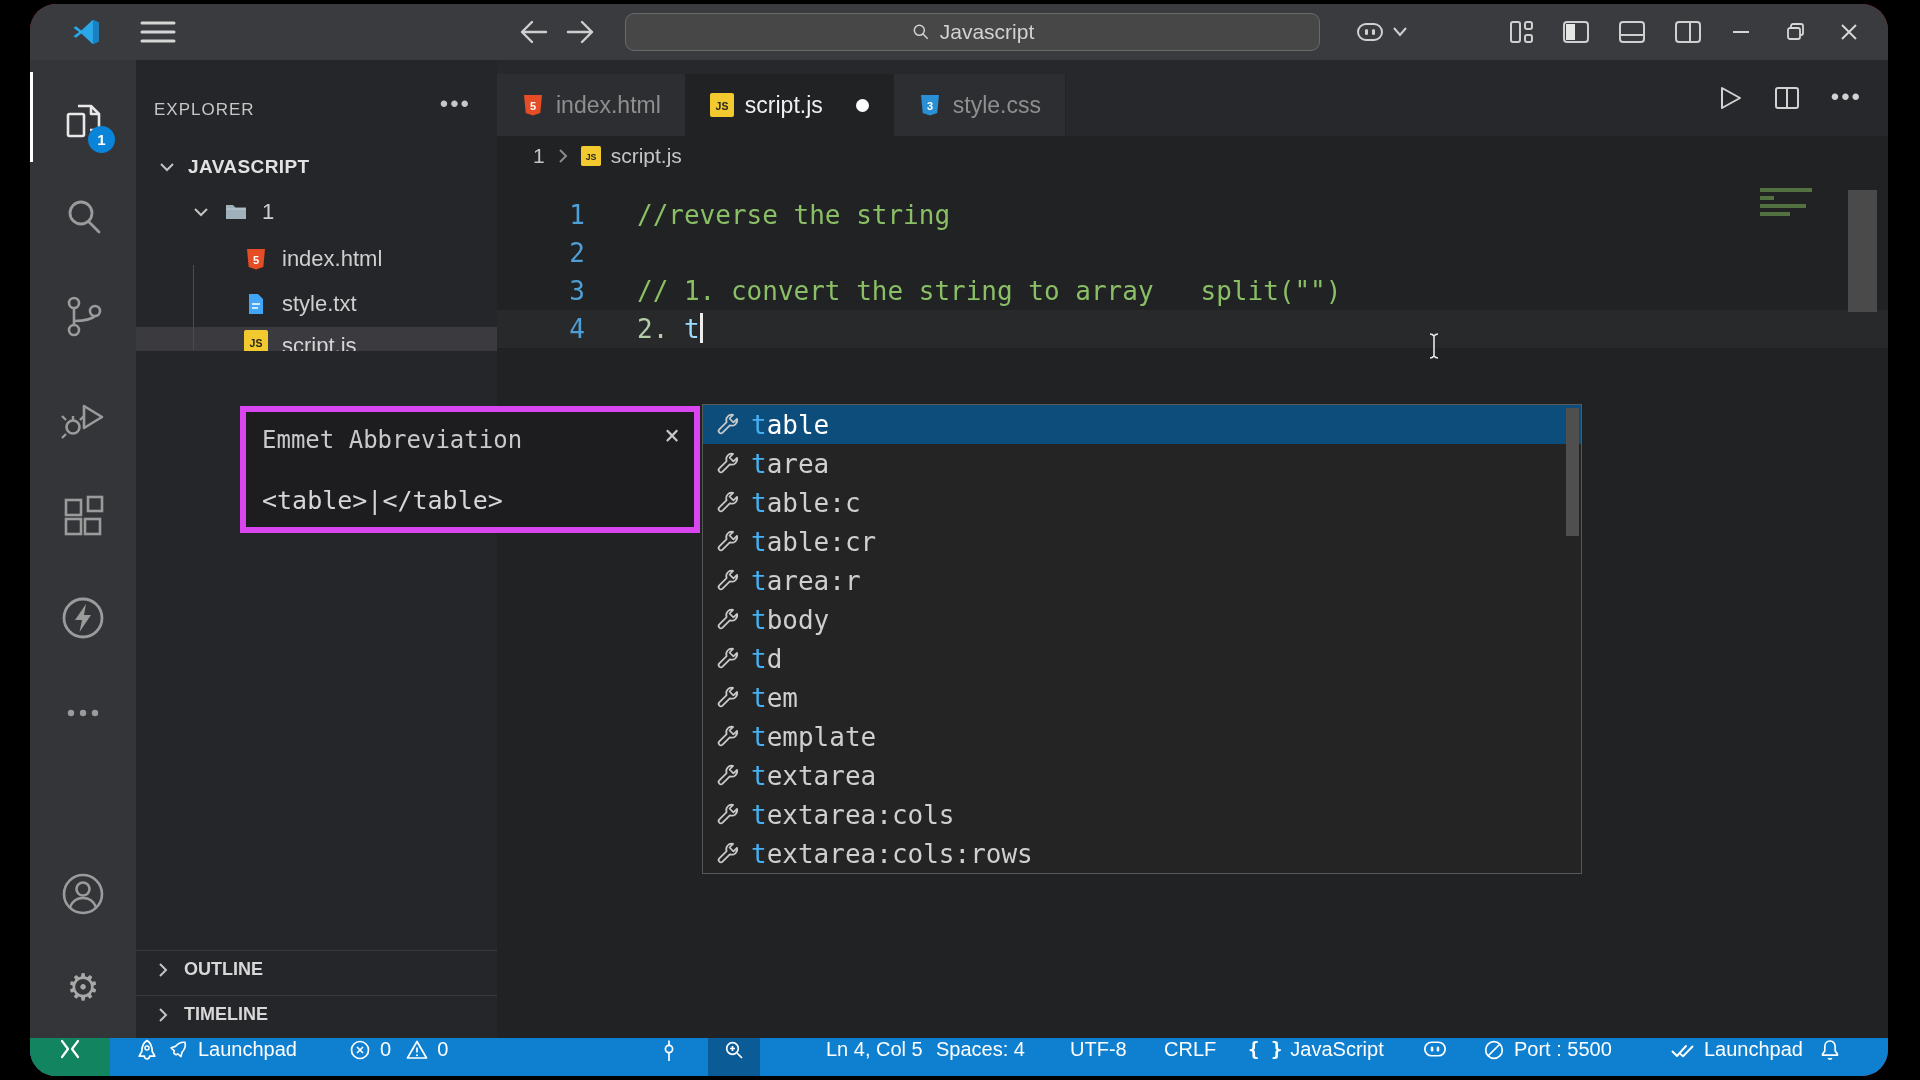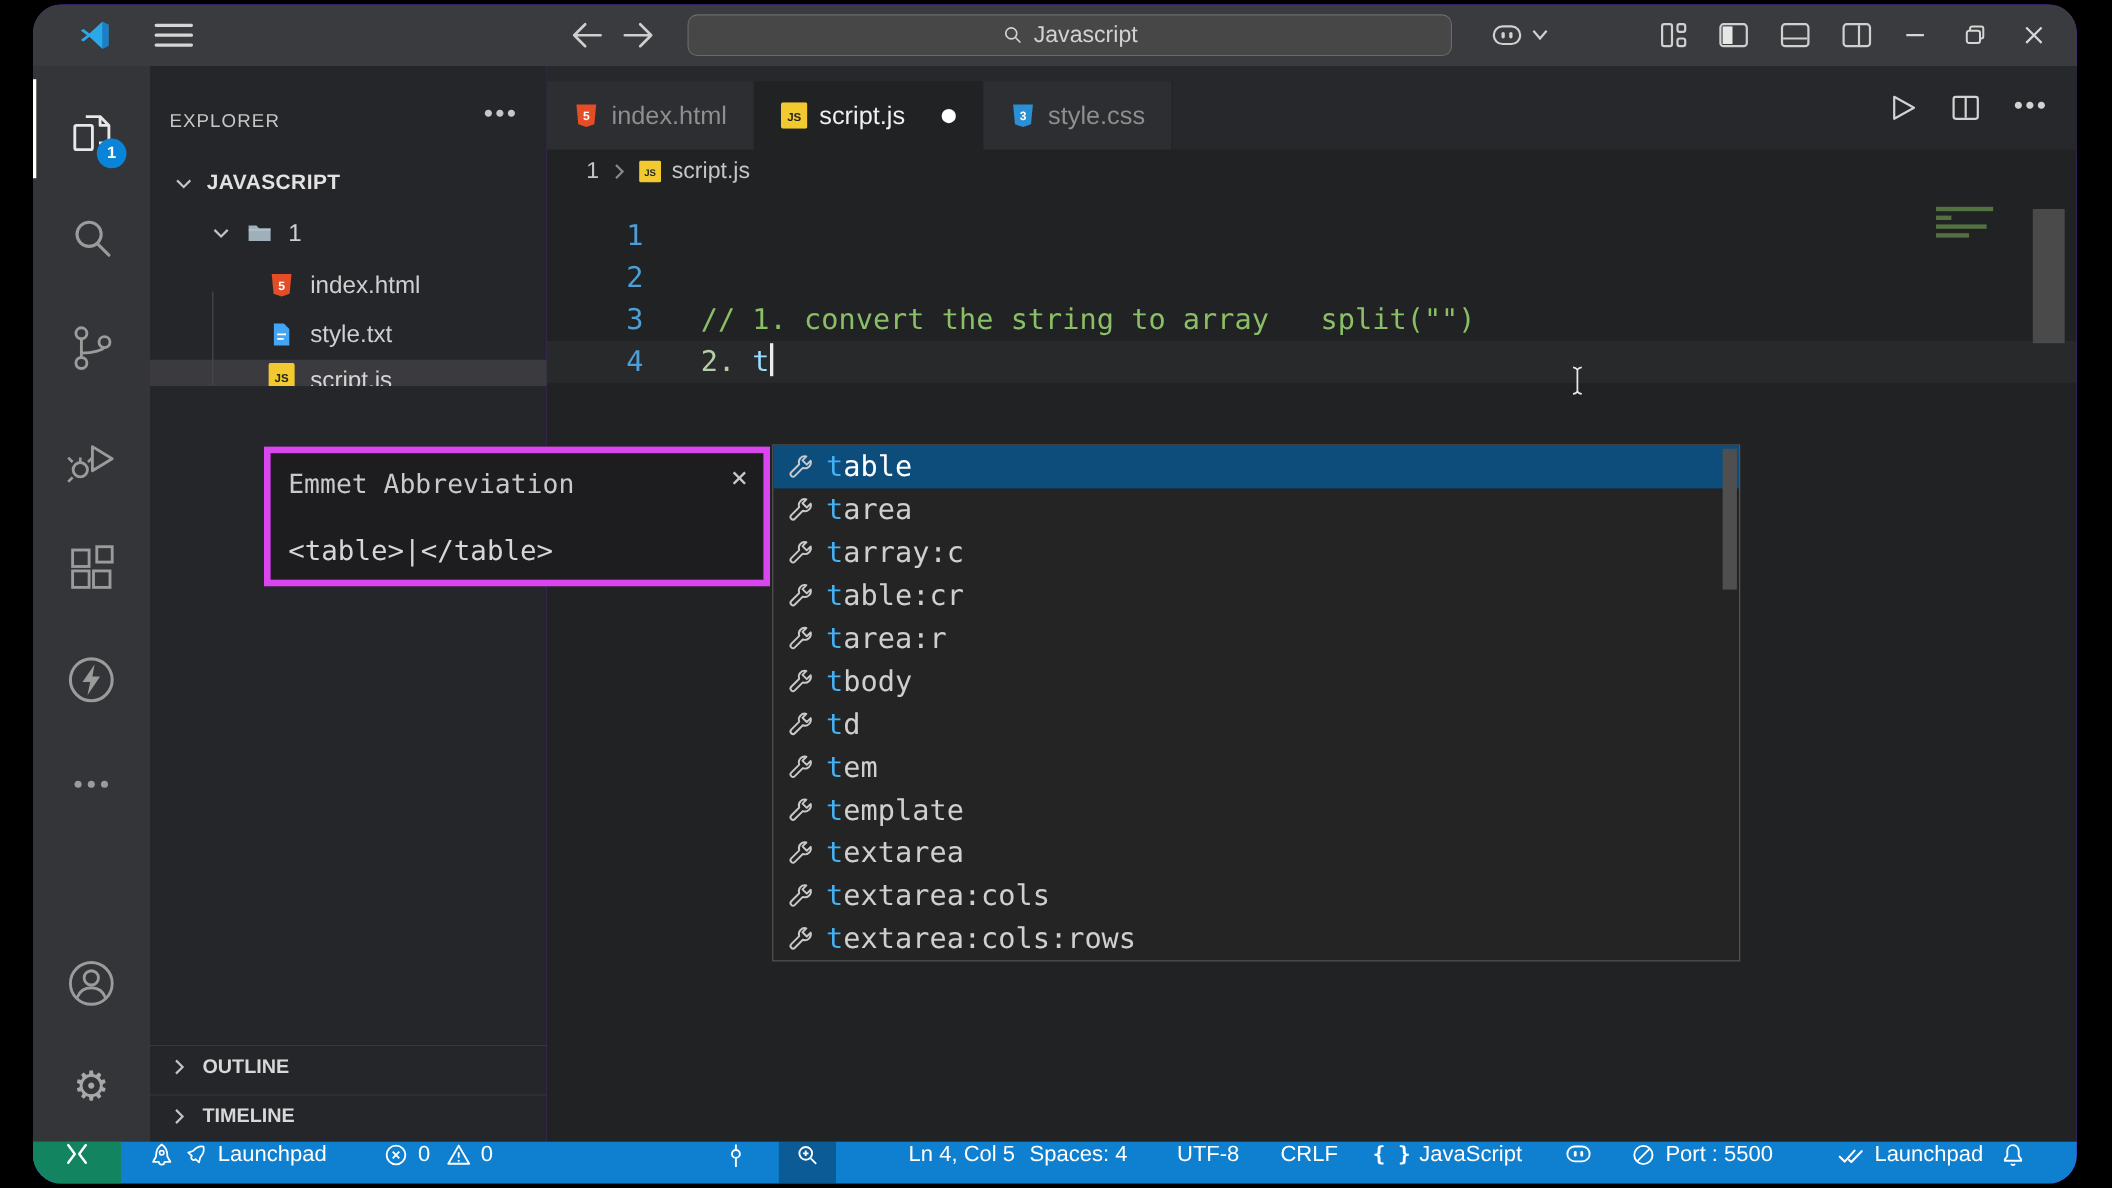--- a/index.html
+++ b/index.html
@@ -1,21 +1,21 @@
 <!DOCTYPE html>
 <html style="--accent: #0f7fd0; --remote: #12845f; --badge: #0a84d8; --sel: #0c4d7c; --prefix: #45b1f5; --comment: #8abf66; --number: #b5cea8; --ident: #9cdcfe; --lnum: #4d9fd6; --js: #f2ca30; --html: #e44d26; --css: #2a8fd4; --txt: #42a5f5; --folder: #9fb0ba;"><head>
 <meta charset="utf-8">
 <style>
   * { margin:0; padding:0; box-sizing:border-box; }
   html,body { background:#000; width:1920px; height:1080px; overflow:hidden; }
   body { font-family:"Liberation Sans", sans-serif; }
   #stage { position:relative; width:1920px; height:1080px; background:#000; }
   #window {
     position:absolute; left:30px; top:4px; width:1858px; height:1072px;
-    background:#6d28d9; border-radius:26px; overflow:hidden;
+    background:#b91c1c; border-radius:26px; overflow:hidden;
     display:flex; flex-direction:column;
   }
   svg { display:block; }
 
   
   .titlebar { height:56px; background:#3a3b3e; flex:0 0 auto; position:relative; display:flex; align-items:center; }
   .tb-logo { position:absolute; left:40px; top:12px; width:32px; height:32px; }
   .tb-burger { position:absolute; left:110px; top:15px; width:36px; height:26px; color:#d6d6d6; }
   .nav-arrow { position:absolute; top:14px; width:30px; height:28px; color:#cfcfcf; }
   .searchbox {
@@ -408,20 +408,21 @@
                 <text x="12" y="17" font-size="10.5" fill="#26261d" text-anchor="middle" font-family="Liberation Sans, sans-serif" font-weight="bold">JS</text>
               </svg>
             </span>
         <span>script.js</span>
       </div>
 
       <div class="codearea">
         <div id="code-lines">
               <div class="code-line">
                 <span class="ln">1</span>
+                <span class="code"><span class="tok-comment">//reverse the string</span></span>
               </div>
               <div class="code-line">
                 <span class="ln">2</span>
                 <span class="code"></span>
               </div>
               <div class="code-line">
                 <span class="ln">3</span>
                 <span class="code"><span class="tok-comment">// 1. convert the string to array   split("")</span></span>
               </div>
               <div class="code-line current">
@@ -465,21 +466,21 @@
               <span class="sg-prefix">t</span>
               <span>area</span>
             </div>
             <div class="suggest-item">
               <span class="wrench">
                 <svg viewBox="0 0 24 24">
                   <path d="M20.3 6.3a5 5 0 0 1-6.6 6L7 19a2.1 2.1 0 0 1-3-3l6.7-6.7a5 5 0 0 1 6-6.6L13.4 6l3.6 3.6 3.3-3.3z" fill="none" stroke="currentColor" stroke-width="1.6" stroke-linejoin="round"></path>
                 </svg>
               </span>
               <span class="sg-prefix">t</span>
-              <span>array:c</span>
+              <span>able:c</span>
             </div>
             <div class="suggest-item">
               <span class="wrench">
                 <svg viewBox="0 0 24 24">
                   <path d="M20.3 6.3a5 5 0 0 1-6.6 6L7 19a2.1 2.1 0 0 1-3-3l6.7-6.7a5 5 0 0 1 6-6.6L13.4 6l3.6 3.6 3.3-3.3z" fill="none" stroke="currentColor" stroke-width="1.6" stroke-linejoin="round"></path>
                 </svg>
               </span>
               <span class="sg-prefix">t</span>
               <span>able:cr</span>
             </div>

